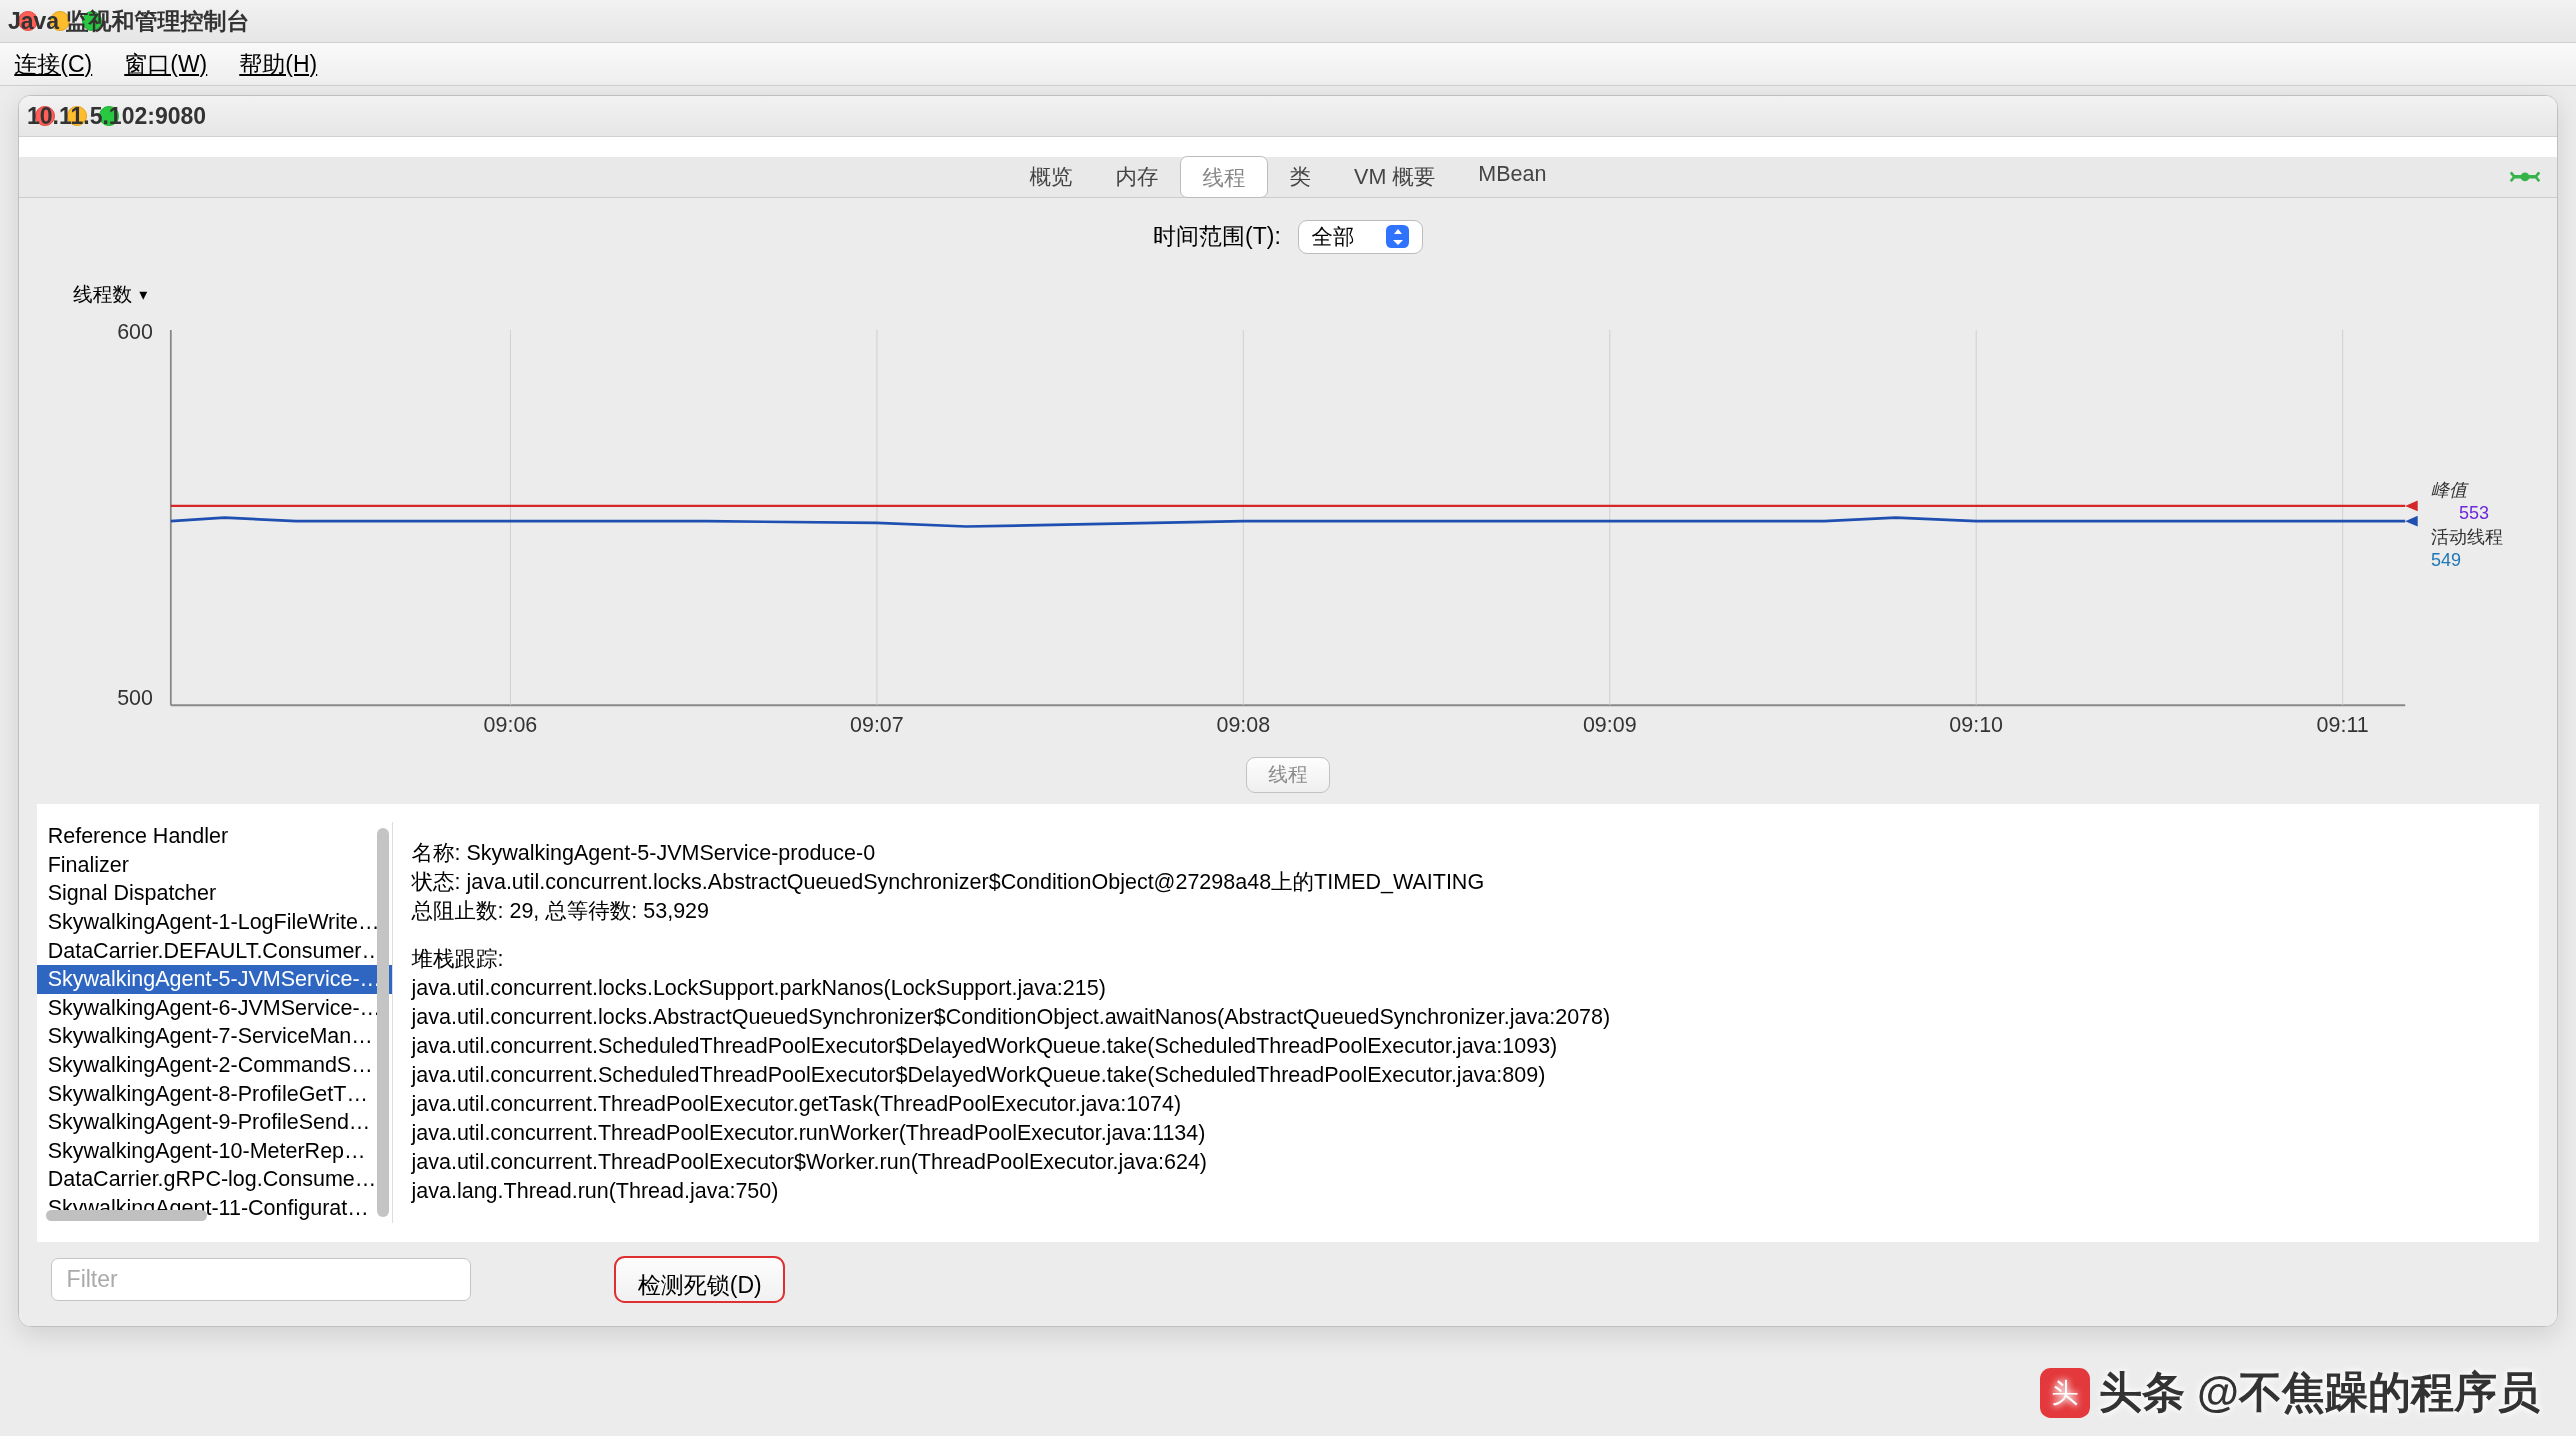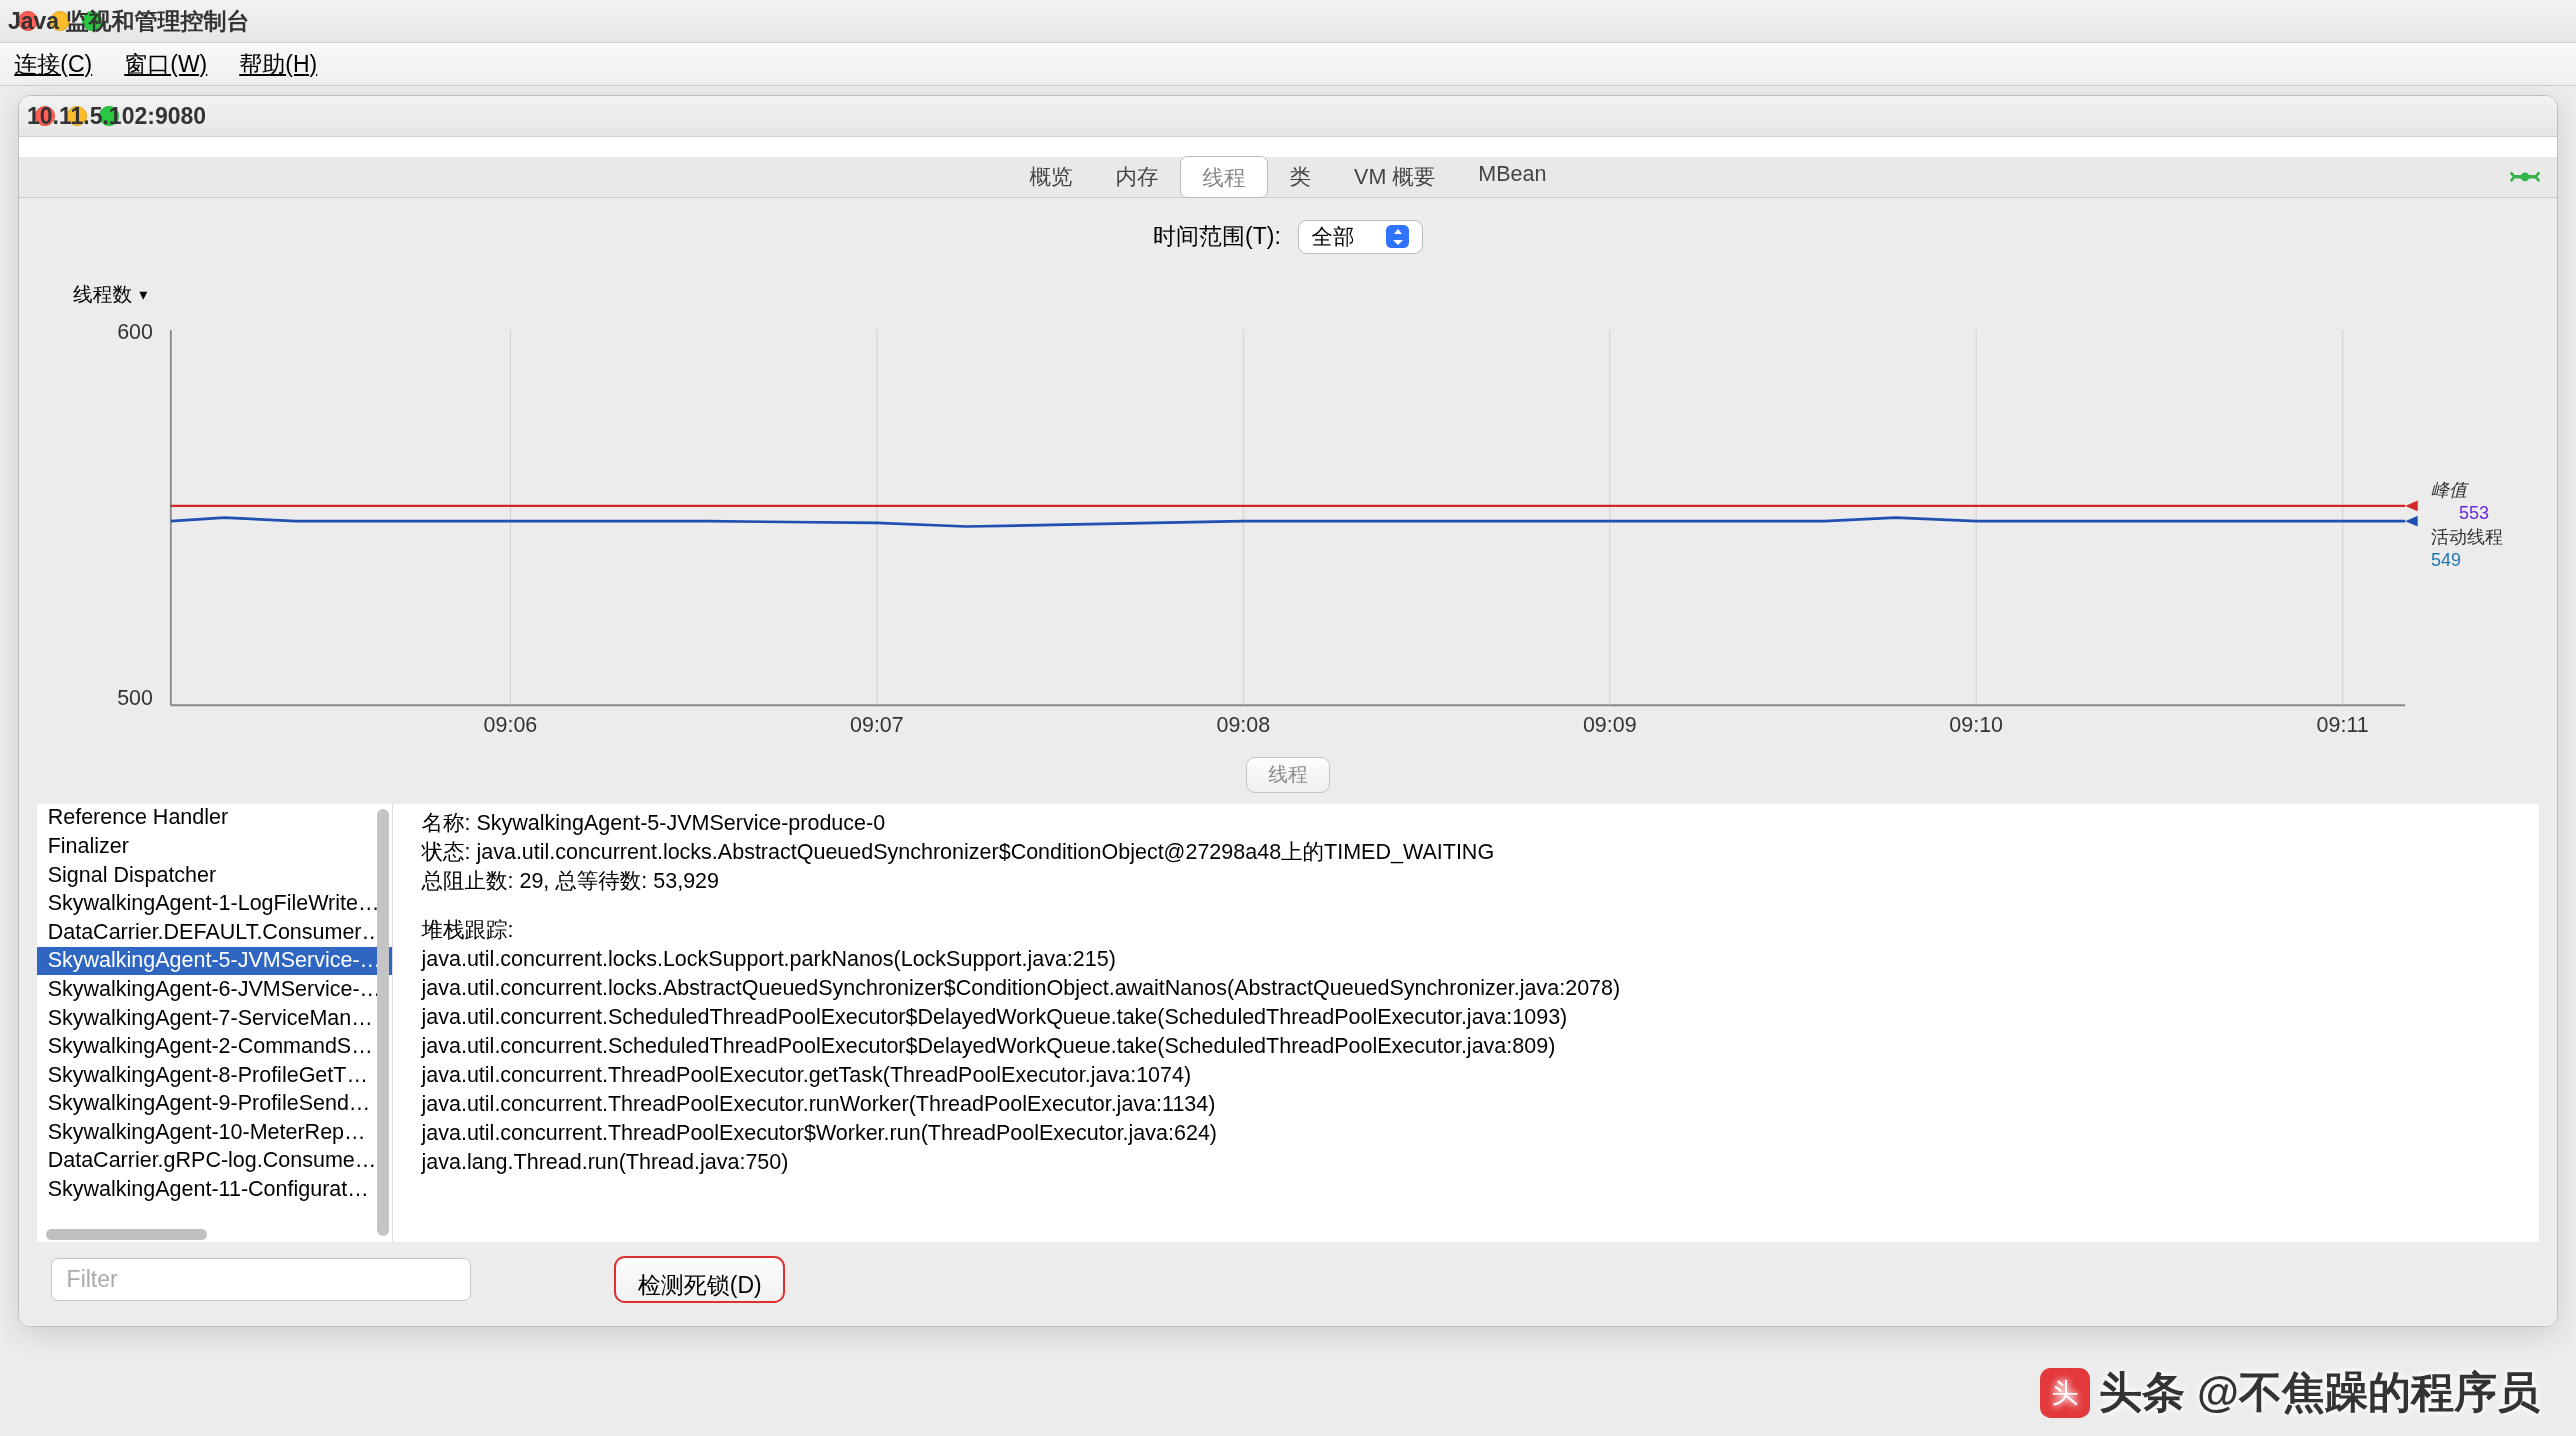--- a/index.html
+++ b/index.html
@@ -45,21 +45,21 @@
 .chart-svg { width: 100%; height: 100%; display: block; }
 .chart-legend { position: absolute; right: 18px; top: 50%; transform: translateY(-50%); font-size: 18px; line-height: 1.3; }
 .chart-legend .peak-label { color: #333; font-style: italic; }
 .chart-legend .peak-val { color: #6d28d9; margin-left: 28px; }
 .chart-legend .live-label { color: #333; }
 .chart-legend .live-val { color: #1f77b4; }
 
 .section-sep { display: flex; justify-content: center; padding: 16px 0 5.4px 0; }
 .sep-pill { background: linear-gradient(#fdfdfd,#efefef); border: 0.9px solid #c2c2c2; border-radius: 9px; padding: 3.6px 21.5px; font-size: 19.7px; color: #8b8b8b; }
 
-.lower { display: flex; gap: 16px; margin: 5.4px 0 0 0; height: 438px; background: #fff; }
+.lower { display: flex; gap: 6px; margin: 5.4px 0 0 0; height: 438px; background: #fff; align-items: center; }
 .thread-list { width: 356px; border-right: 0.9px solid #ddd; overflow: hidden; position: relative; background: #fff; }
 .thread-list-inner { overflow: hidden; height: calc(100% - 14.3px); }
 .thread-item { font-size: 21.5px; padding: 1.8px 10.7px; white-space: nowrap; cursor: default; background: #fff; }
 .thread-item.selected { background: #2f66c2; color: #fff; }
 .hscroll { position: absolute; bottom: 1.8px; left: 9px; width: 161px; height: 10.7px; background: #c0c0c0; border-radius: 5.4px; }
 .scroll-handle { position: absolute; right: 2.7px; top: 5.4px; width: 12.5px; bottom: 5.4px; background: #c4c4c4; border-radius: 6.3px; }
 .thread-detail { flex: 1; padding: 5.4px 12.5px; font-size: 21.5px; line-height: 1.35; overflow: hidden; background: #fff; }
 .thread-detail .blank { height: 19.7px; }
 
 .bottom-row { display: flex; align-items: center; gap: 143px; padding: 14.3px 14.3px 5.4px 14.3px; }

